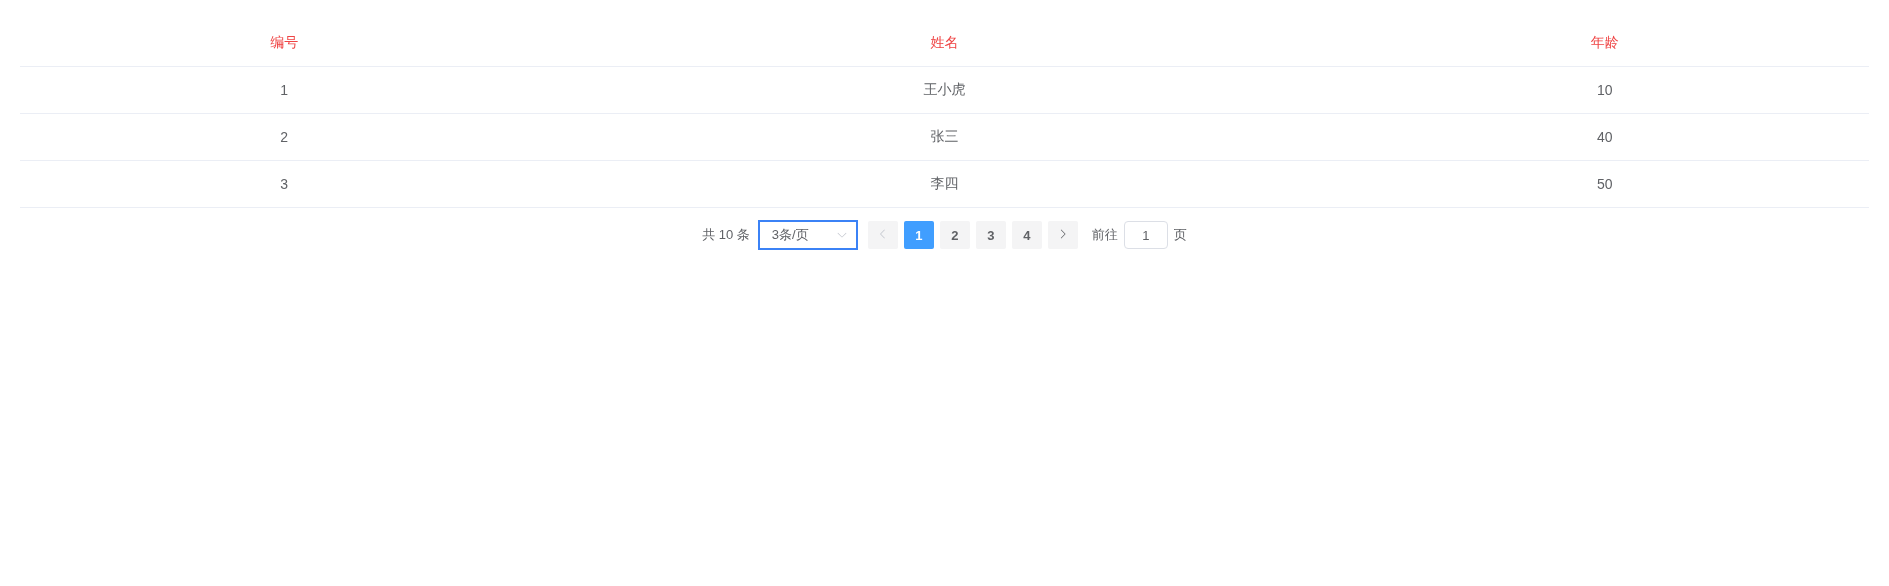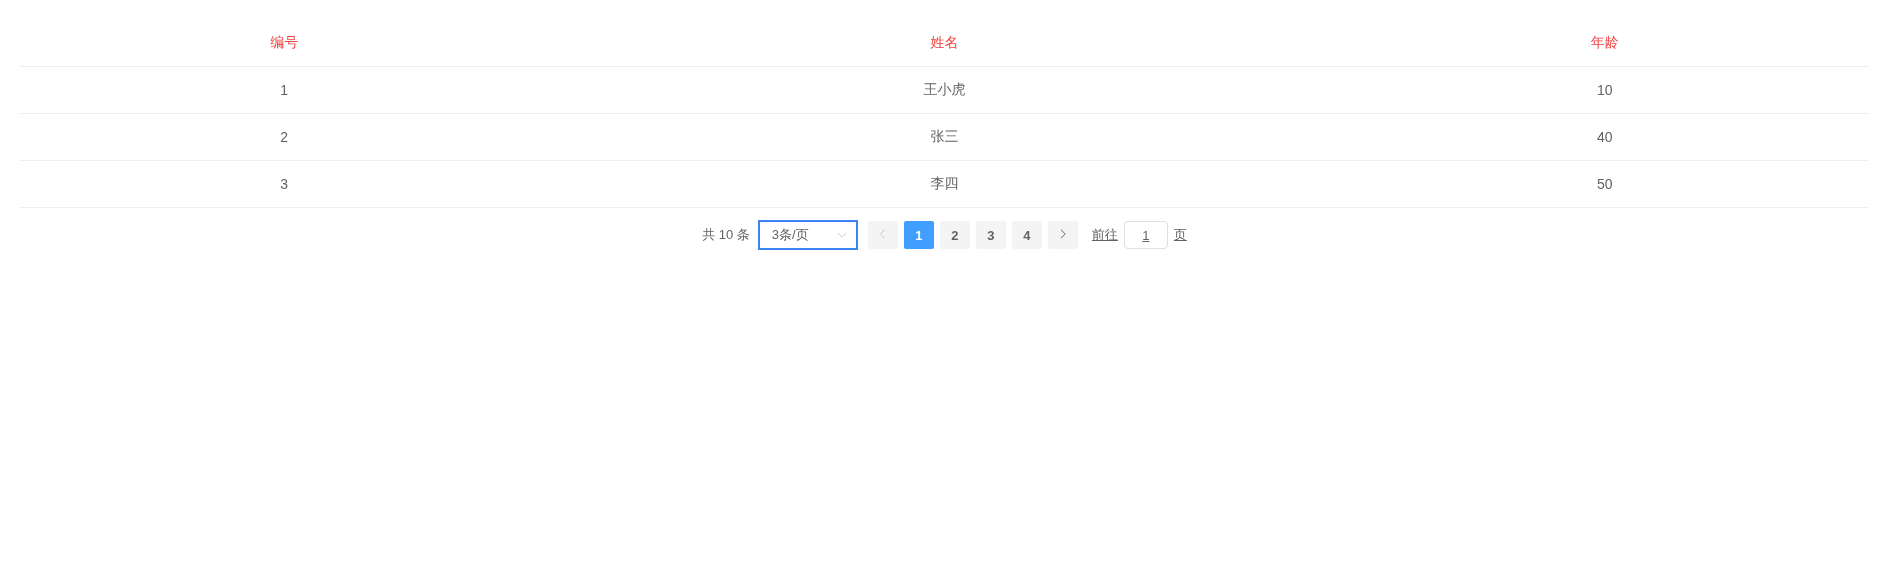--- a/index.html
+++ b/index.html
@@ -95,21 +95,20 @@
       cursor: not-allowed;
     }
     .pager-btn.nav {
       font-weight: normal;
     }
     .jumper {
       display: flex;
       align-items: center;
       gap: 6px;
       margin-left: 4px;
-      text-decoration: underline;
     }
     .jumper-input {
       width: 44px;
       height: 28px;
       border: 1px solid #dcdfe6;
       border-radius: 4px;
       text-align: center;
       font-size: 13px;
       color: #606266;
       outline: none;

